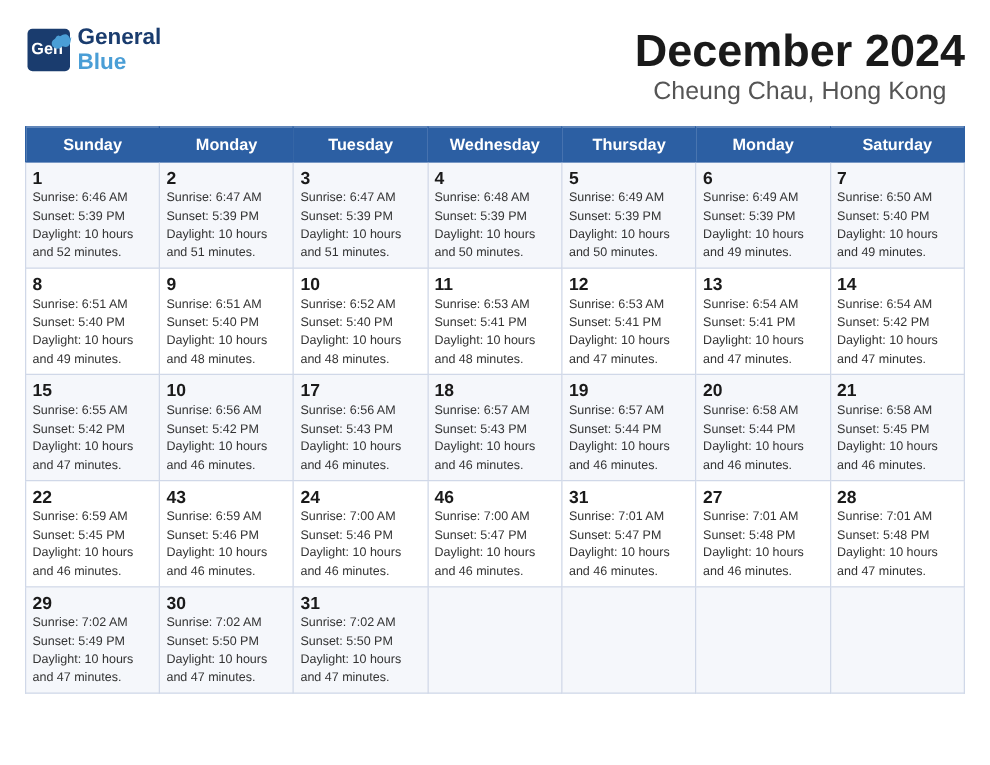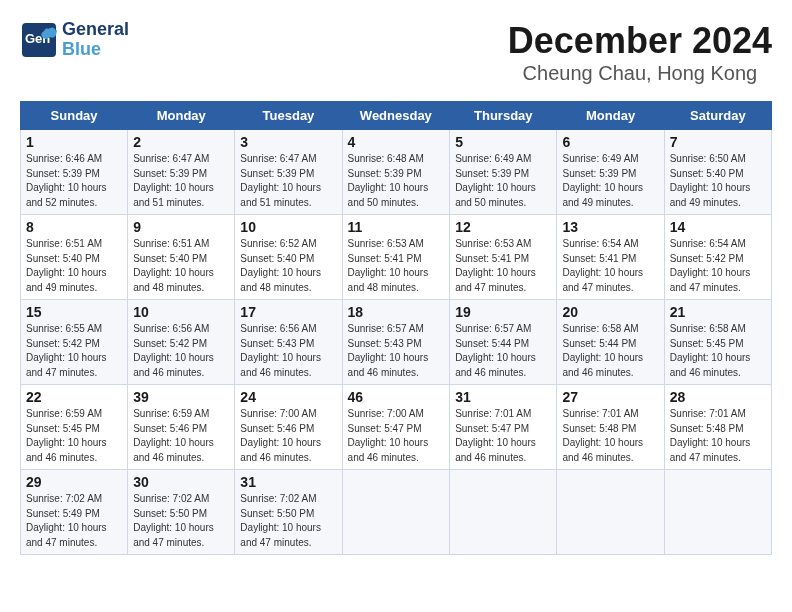--- a/index.html
+++ b/index.html
@@ -204,21 +204,21 @@
           <span class="day-number">21</span>
           <div class="day-info">Sunrise: 6:58 AM<br>Sunset: 5:45 PM<br>Daylight: 10 hours and 46 minutes.</div>
         </td>
       </tr>
       <tr>
         <td>
           <span class="day-number">22</span>
           <div class="day-info">Sunrise: 6:59 AM<br>Sunset: 5:45 PM<br>Daylight: 10 hours and 46 minutes.</div>
         </td>
         <td>
-          <span class="day-number">39</span>
+          <span class="day-number">43</span>
           <div class="day-info">Sunrise: 6:59 AM<br>Sunset: 5:46 PM<br>Daylight: 10 hours and 46 minutes.</div>
         </td>
         <td>
           <span class="day-number">24</span>
           <div class="day-info">Sunrise: 7:00 AM<br>Sunset: 5:46 PM<br>Daylight: 10 hours and 46 minutes.</div>
         </td>
         <td>
           <span class="day-number">46</span>
           <div class="day-info">Sunrise: 7:00 AM<br>Sunset: 5:47 PM<br>Daylight: 10 hours and 46 minutes.</div>
         </td>

